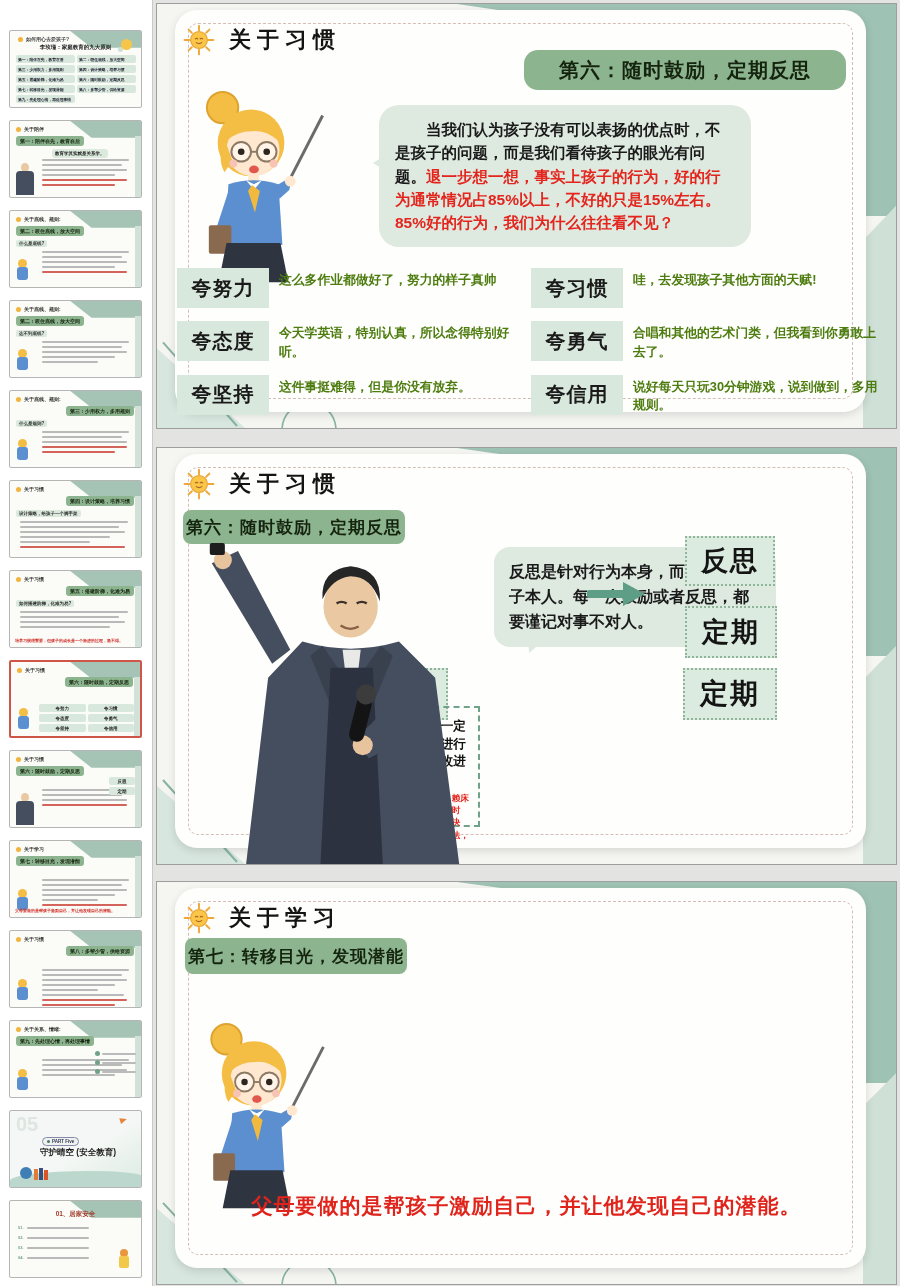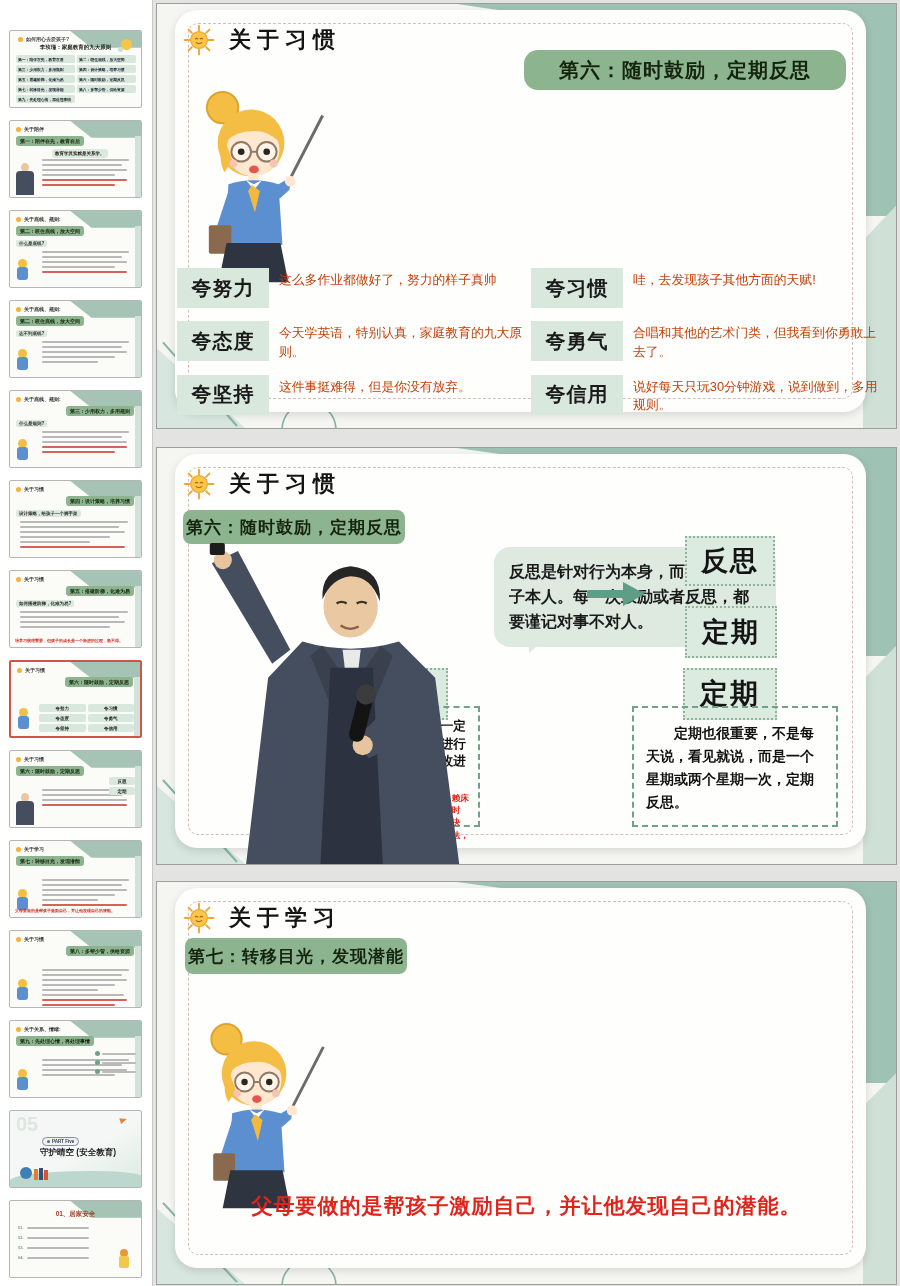--- a/index.html
+++ b/index.html
@@ -113,21 +113,21 @@
   #s3-bubble p{text-indent:2em;}
   #s3-bubble::before{content:"";position:absolute;left:-15px;top:70px;border:10px solid transparent;
                      border-right:16px solid #dee9e0;}
 
   .praise-grid{position:absolute;left:20px;top:264px;width:702px;height:152px;display:grid;
                grid-template-columns:354px 348px;grid-template-rows:repeat(3,1fr);grid-auto-flow:column;
                row-gap:8px;z-index:3;}
   .praise{display:flex;gap:10px;align-items:flex-start;}
   .p-label{flex:0 0 92px;height:40px;background:#d9e8dd;display:flex;align-items:center;justify-content:center;
            font-size:20px;font-weight:700;color:#1a1a1a;letter-spacing:1px;}
-  .p-text{font-size:12.8px;font-weight:400;color:#c2410c;line-height:1.45;padding-top:3px;}
+  .p-text{font-size:12.8px;font-weight:700;color:#4d7c0f;line-height:1.45;padding-top:3px;}
 
   .figure-girl{position:absolute;z-index:2;}
   #s1-girl{left:14px;top:84px;width:162px;height:206px;}
   #s3-girl{left:22px;top:114px;width:152px;height:248px;}
   #s2-man{position:absolute;left:-4px;top:95px;width:348px;height:322px;z-index:5;}
 
   .arrow2{position:absolute;left:430px;top:134px;width:58px;height:24px;z-index:3;}
 
   .chip{position:absolute;background:#dcebe0;border:2px dotted #8fb49a;font-weight:700;color:#141414;
         display:flex;align-items:center;justify-content:center;z-index:3;letter-spacing:2px;}
@@ -545,28 +545,31 @@
       <div class="slide-header">
         <svg class="sun-icon">
             <use href="#sym-sun"></use>
           </svg>
         <span class="slide-title">关于习惯</span>
       </div>
       <div class="badge" id="s1-badge">第六：随时鼓励，定期反思</div>
       <svg class="figure-girl" id="s1-girl">
           <use href="#sym-girl"></use>
         </svg>
+      <div class="bubble" id="s1-bubble">
+        <p><span>当我们认为孩子没有可以表扬的优点时，不是孩子的问题，而是我们看待孩子的眼光有问题。</span><span class="b-red">退一步想一想，事实上孩子的行为，好的行为通常情况占85%以上，不好的只是15%左右。85%好的行为，我们为什么往往看不见？</span></p>
+      </div>
       <div class="praise-grid" id="praise-grid">
           <div class="praise">
             <div class="p-label">夸努力</div>
             <div class="p-text">这么多作业都做好了，努力的样子真帅</div>
           </div>
           <div class="praise">
             <div class="p-label">夸态度</div>
-            <div class="p-text">今天学英语，特别认真，家庭教育的九大原则。</div>
+            <div class="p-text">今天学英语，特别认真，所以念得特别好听。</div>
           </div>
           <div class="praise">
             <div class="p-label">夸坚持</div>
             <div class="p-text">这件事挺难得，但是你没有放弃。</div>
           </div>
           <div class="praise">
             <div class="p-label">夸习惯</div>
             <div class="p-text">哇，去发现孩子其他方面的天赋!</div>
           </div>
           <div class="praise">
@@ -604,23 +607,20 @@
           <use href="#sym-arrow"></use>
         </svg>
       <div class="chip" id="chip-0">反思</div>
       <div class="chip" id="chip-1">定期</div>
       <div class="chip" id="sh-0">反思</div>
       <div class="chip" id="sh-1">定期</div>
       <div class="sec-box" id="box-0">
         <p class="blk">是帮助孩子对一定时期内出现的问题进行总结、归因，找到改进的方法。</p>
         <p class="red">比如，上学迟到是因为赖床，赖床是由于前一天晚上拖延了上床时间，那么按时间睡觉问题就解决了。一起找原因，找改进的方法，这叫反思，而不是批评。</p>
       </div>
-      <div class="sec-box" id="box-1">
-        <p class="blk">定期也很重要，不是每天说，看见就说，而是一个星期或两个星期一次，定期反思。</p>
-      </div>
     </section>
 
     <section class="slide" id="slide3">
       <svg class="decor">
           <use href="#sym-decor"></use>
         </svg>
       <div class="panel">
         <div class="dashedb"></div>
       </div>
       <div class="slide-header">

